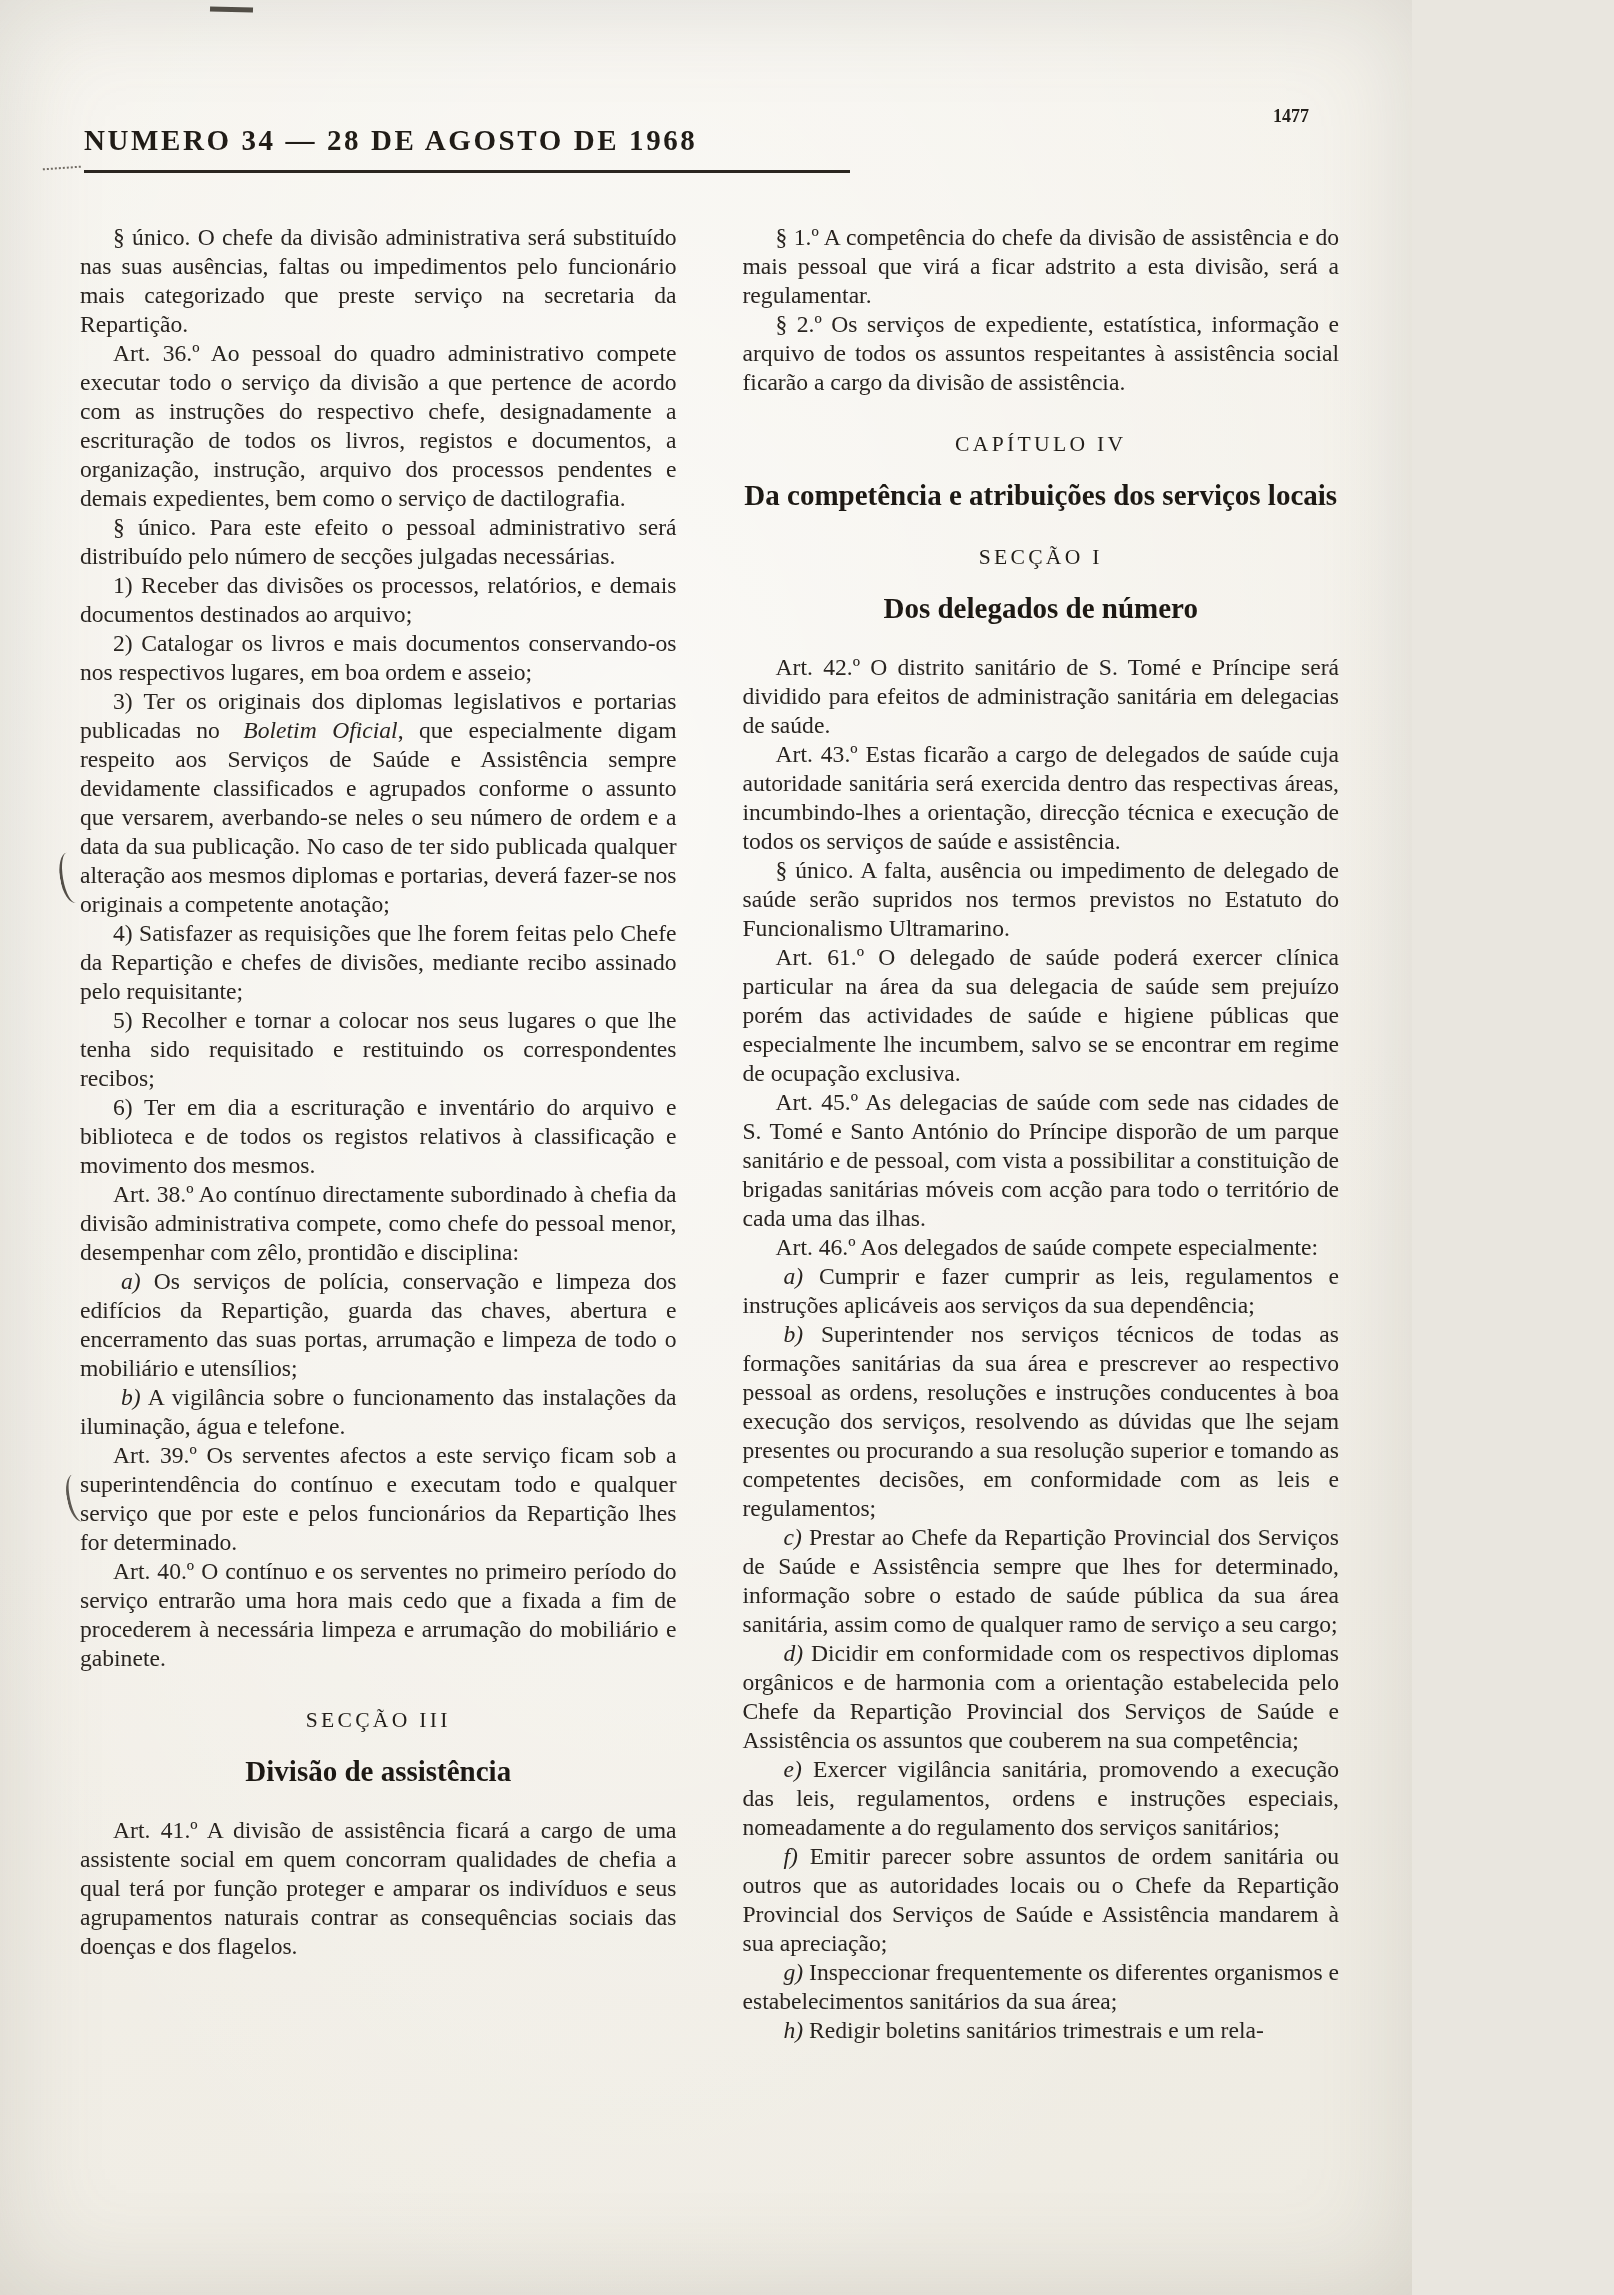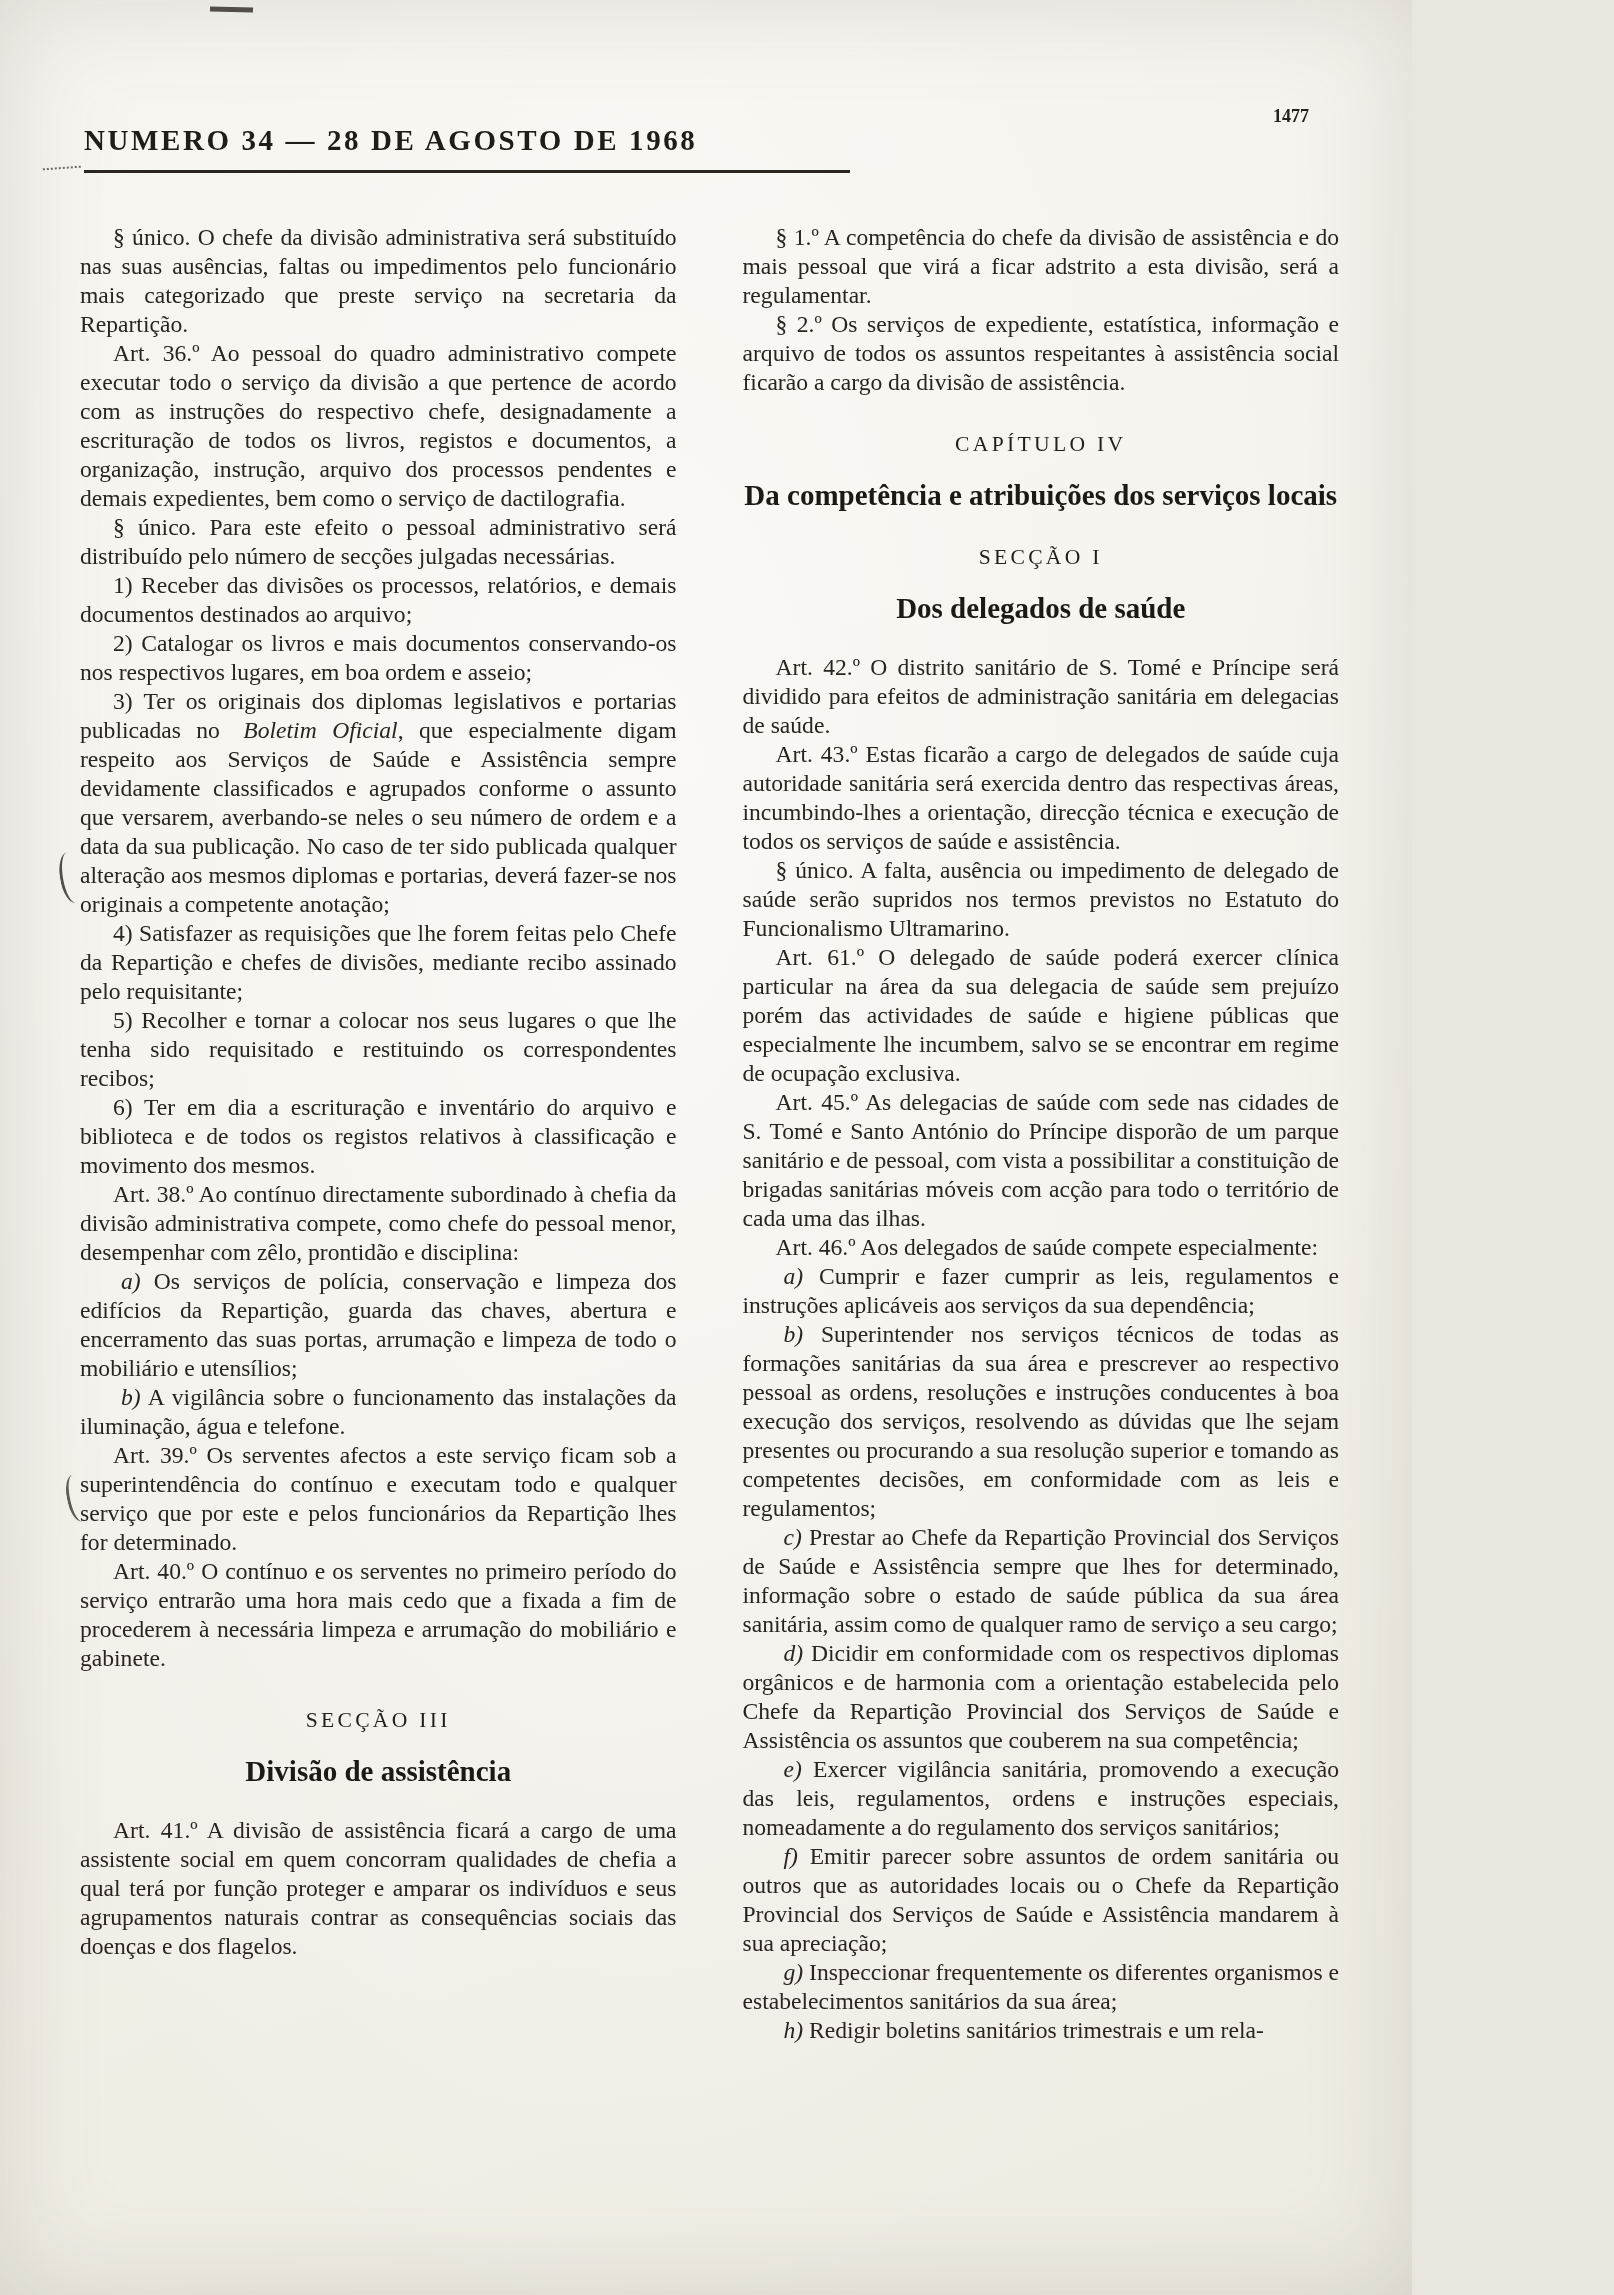--- a/index.html
+++ b/index.html
@@ -167,21 +167,21 @@
         <div class="block title">Divisão de assistência</div>
         <div class="block p">Art. 41.º A divisão de assistência ficará a cargo de uma assistente social em quem concorram qualidades de chefia a qual terá por função proteger e amparar os indivíduos e seus agrupamentos naturais contrar as consequências sociais das doenças e dos flagelos.</div>
       </div>
     <div class="column">
 
     <div class="block p">§ 1.º A competência do chefe da divisão de assistência e do mais pessoal que virá a ficar adstrito a esta divisão, será a regulamentar.</div>
         <div class="block p">§ 2.º Os serviços de expediente, estatística, informação e arquivo de todos os assuntos respeitantes à assistência social ficarão a cargo da divisão de assistência.</div>
         <div class="block section">CAPÍTULO IV</div>
         <div class="block title">Da competência e atribuições dos serviços locais</div>
         <div class="block section">SECÇÃO I</div>
-        <div class="block title">Dos delegados de saúde</div>
+        <div class="block title">Dos delegados de número</div>
         <div class="block p">Art. 42.º O distrito sanitário de S. Tomé e Príncipe será dividido para efeitos de administração sanitária em delegacias de saúde.</div>
         <div class="block p">Art. 43.º Estas ficarão a cargo de delegados de saúde cuja autoridade sanitária será exercida dentro das respectivas áreas, incumbindo-lhes a orientação, direcção técnica e execução de todos os serviços de saúde e assistência.</div>
         <div class="block p">§ único. A falta, ausência ou impedimento de delegado de saúde serão supridos nos termos previstos no Estatuto do Funcionalismo Ultramarino.</div>
         <div class="block p">Art. 61.º O delegado de saúde poderá exercer clínica particular na área da sua delegacia de saúde sem prejuízo porém das actividades de saúde e higiene públicas que especialmente lhe incumbem, salvo se se encontrar em regime de ocupação exclusiva.</div>
         <div class="block p">Art. 45.º As delegacias de saúde com sede nas cidades de S. Tomé e Santo António do Príncipe disporão de um parque sanitário e de pessoal, com vista a possibilitar a constituição de brigadas sanitárias móveis com acção para todo o território de cada uma das ilhas.</div>
         <div class="block p">Art. 46.º Aos delegados de saúde compete especialmente:</div>
         <div class="block p"><em>a)</em> Cumprir e fazer cumprir as leis, regulamentos e instruções aplicáveis aos serviços da sua dependência;</div>
         <div class="block p"><em>b)</em> Superintender nos serviços técnicos de todas as formações sanitárias da sua área e prescrever ao respectivo pessoal as ordens, resoluções e instruções conducentes à boa execução dos serviços, resolvendo as dúvidas que lhe sejam presentes ou procurando a sua resolução superior e tomando as competentes decisões, em conformidade com as leis e regulamentos;</div>
         <div class="block p"><em>c)</em> Prestar ao Chefe da Repartição Provincial dos Serviços de Saúde e Assistência sempre que lhes for determinado, informação sobre o estado de saúde pública da sua área sanitária, assim como de qualquer ramo de serviço a seu cargo;</div>
         <div class="block p"><em>d)</em> Dicidir em conformidade com os respectivos diplomas orgânicos e de harmonia com a orientação estabelecida pelo Chefe da Repartição Provincial dos Serviços de Saúde e Assistência os assuntos que couberem na sua competência;</div>

